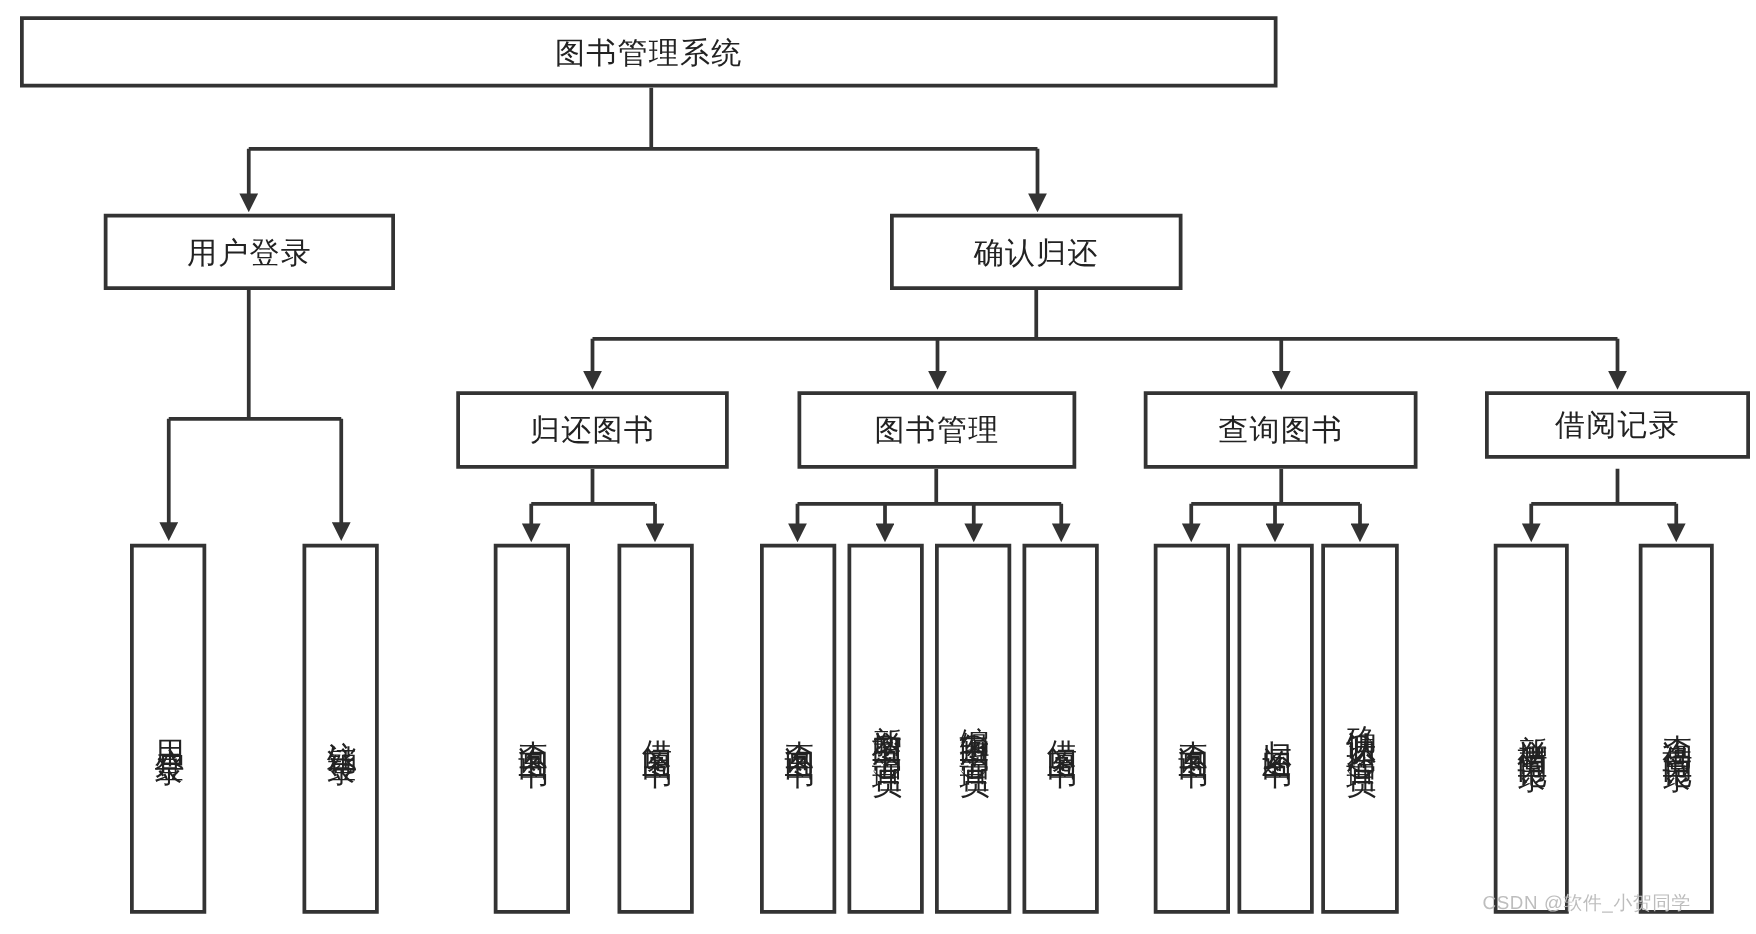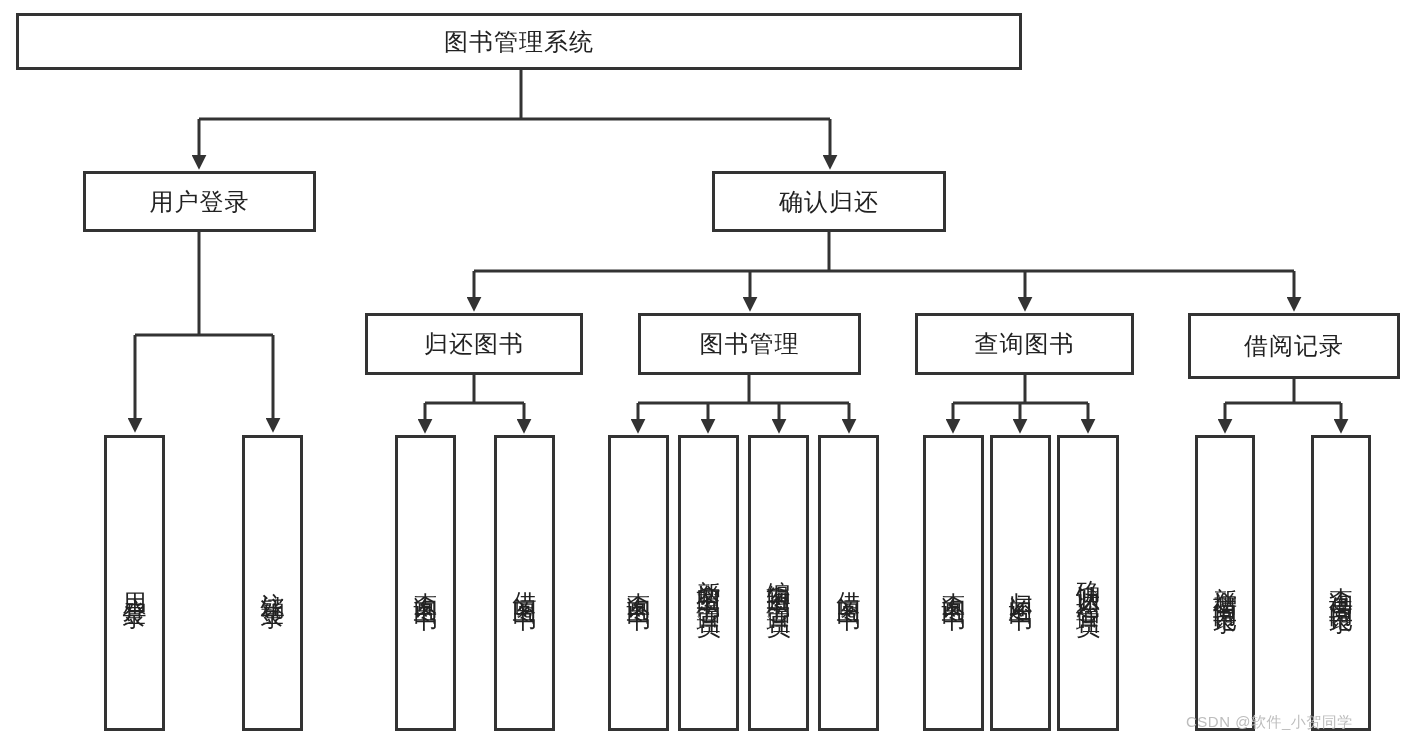--- a/index.html
+++ b/index.html
@@ -94,21 +94,21 @@
 
   <div class="box h" style="left:365px;top:313px;width:218px;height:62px">
     <span class="lbl">归还图书</span>
   </div>
   <div class="box h" style="left:638px;top:313px;width:223px;height:62px">
     <span class="lbl">图书管理</span>
   </div>
   <div class="box h" style="left:915px;top:313px;width:219px;height:62px">
     <span class="lbl">查询图书</span>
   </div>
-  <div class="box h" style="left:1188px;top:313px;width:212px;height:66px">
+  <div class="box h" style="left:1188px;top:313px;width:212px;height:54px">
     <span class="lbl">借阅记录</span>
   </div>
 
   <div class="box v" style="left:104px;top:435px;width:61px;height:296px">
     <span class="vlbl">用户登录</span>
   </div>
   <div class="box v" style="left:242px;top:435px;width:61px;height:296px">
     <span class="vlbl">注销登录</span>
   </div>
 

